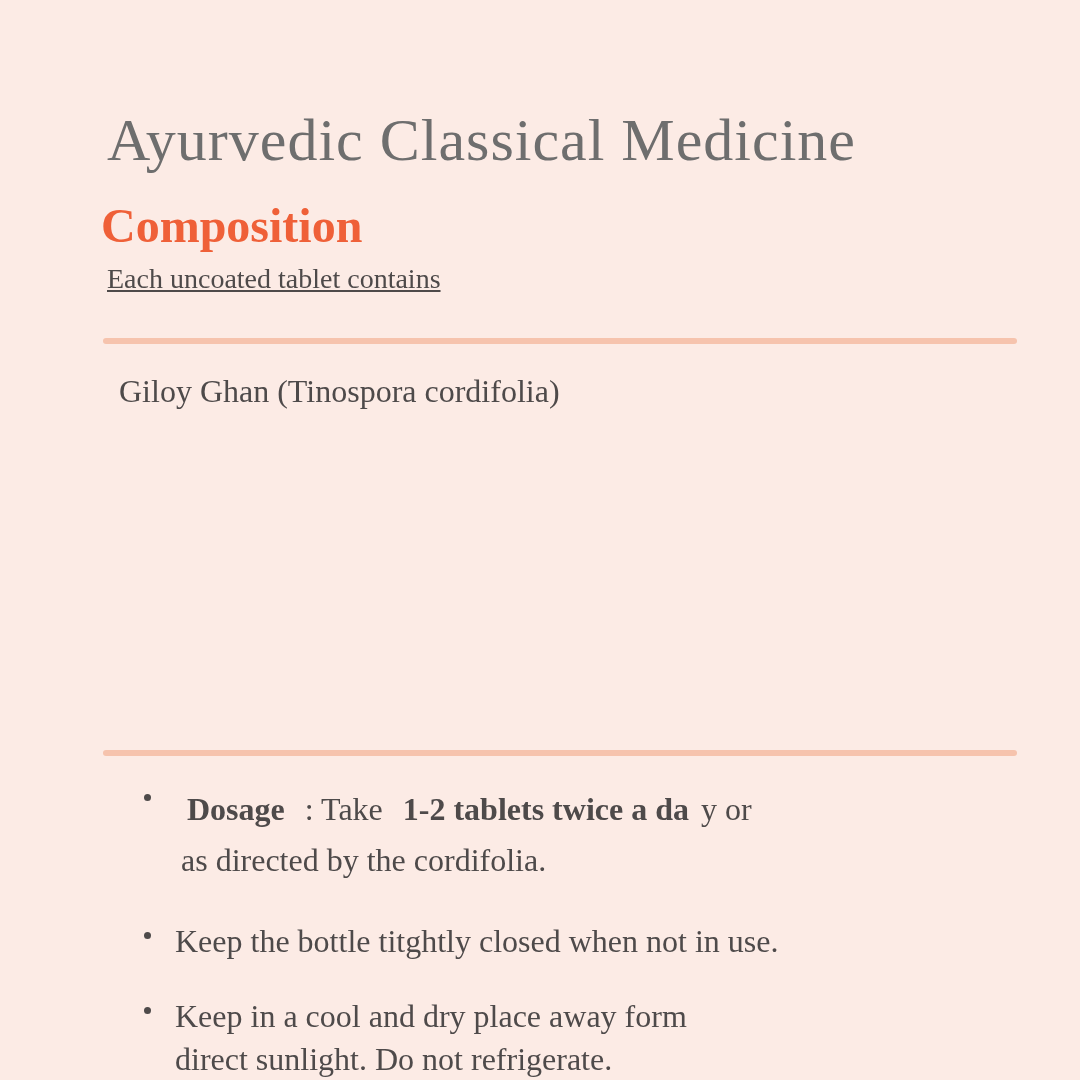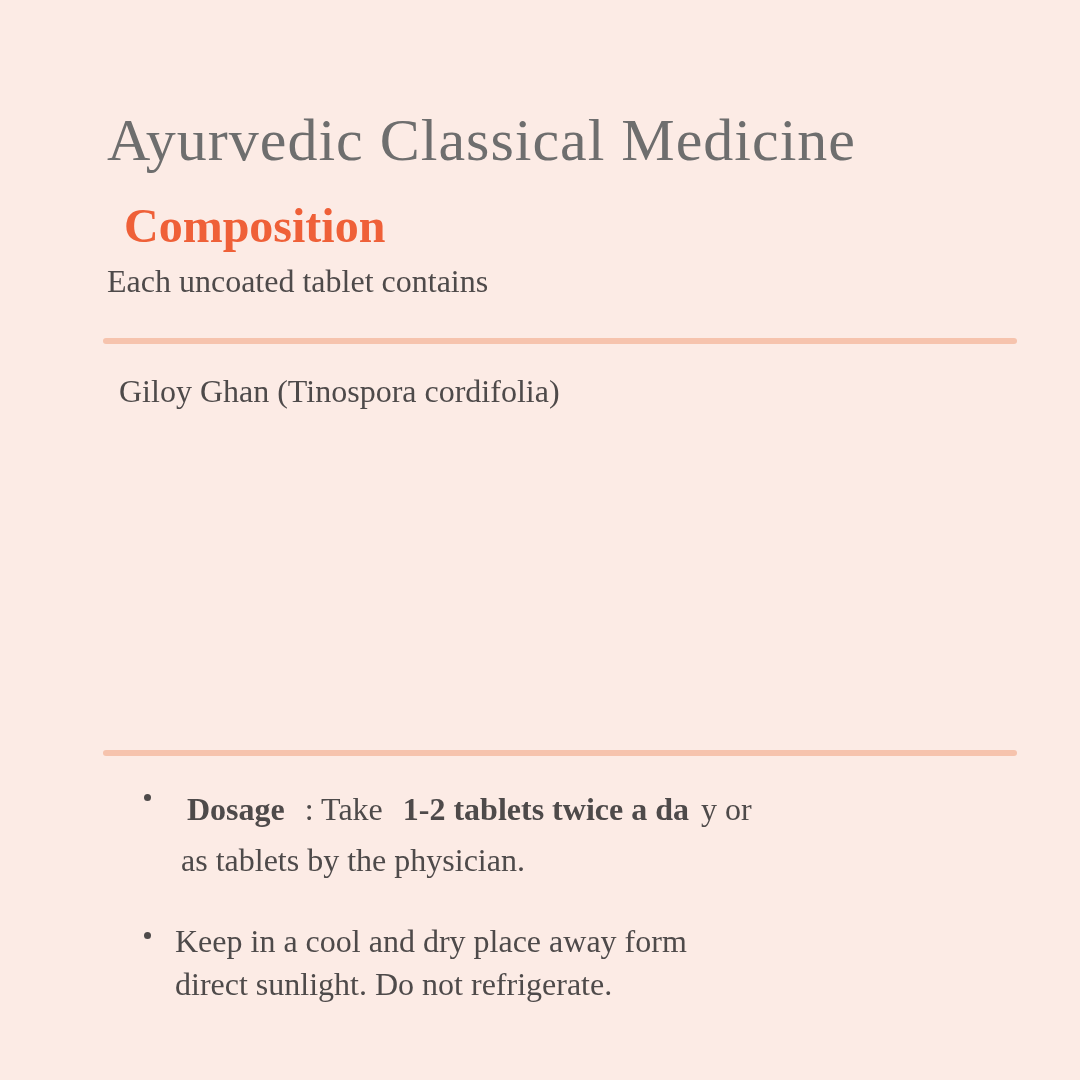--- a/index.html
+++ b/index.html
@@ -28,36 +28,37 @@
     top: 88px;
     font-size: 60px;
     line-height: 1;
     font-weight: 400;
     letter-spacing: 1px;
     color: var(--title-gray);
     white-space: nowrap;
   }
   .section-heading {
     position: absolute;
-    left: 102px;
+    left: 79px;
     top: 180px;
     font-size: 48px;
     line-height: 1;
     font-weight: 700;
     color: var(--accent);
     white-space: nowrap;
   }
   .subtitle {
     position: absolute;
     left: 85px;
     top: 240px;
-    font-size: 32px;
+    font-size: 28px;
     line-height: 1.2;
     color: var(--text-dark);
     white-space: nowrap;
+    text-decoration: underline;
   }
   .divider {
     position: absolute;
     left: 83px;
     width: 914px;
     height: 6px;
     background: var(--divider);
     border-radius: 3px;
   }
   .divider-top { top: 318px; }
@@ -122,24 +123,28 @@
   </div>
 
   <div class="divider divider-bottom"></div>
 
   <div class="notes">
 
     <div class="note">
       <span class="bullet-dot"></span>
       <div class="note-text">
         <div><span class="bold">Dosage</span><span> : Take </span><span class="bold">1-2 tablets twice a da</span><span>y or</span></div>
-        <div>as tablets by the physician.</div>
+        <div>as directed by the cordifolia.</div>
       </div>
     </div>
 
+    <div class="note">
+      <span class="bullet-dot"></span>
+      <div class="note-text multiline">Keep the bottle titghtly closed when not in use.</div>
+    </div>
 
     <div class="note">
       <span class="bullet-dot"></span>
       <div class="note-text multiline">Keep in a cool and dry place away form
 direct sunlight. Do not refrigerate.</div>
     </div>
 
   </div>
 
 </div>

